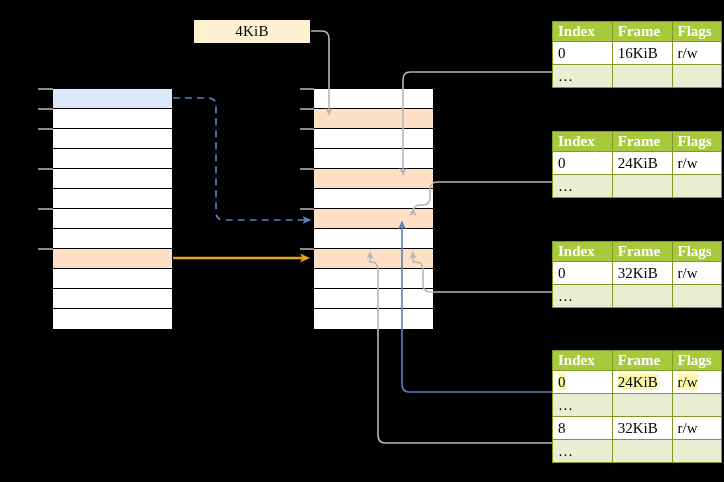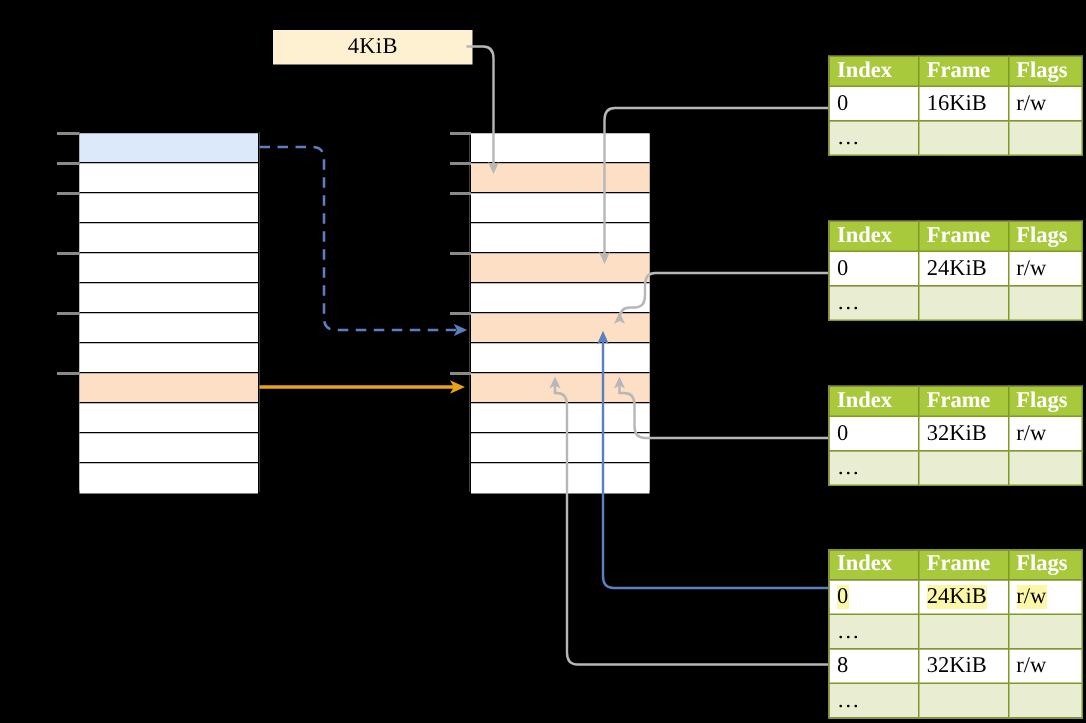--- a/index.html
+++ b/index.html
@@ -15,38 +15,38 @@
   .memrow.orange{background:#fcdfc4;}
 
   .tick{position:absolute;height:1.6px;background:#8a8a8a;}
 
   
   .sizelabel{position:absolute;background:#fdf1d2;color:#000;font-size:15px;
              text-align:center;line-height:23px;letter-spacing:.2px;}
 
   
   .ptable{position:absolute;border-collapse:collapse;table-layout:fixed;
-          font-size:15px;color:#000;background:#a21caf;margin-top:16px;}
+          font-size:15px;color:#000;background:#fdba74;}
   .ptable th{background:#a9c93c;color:#fff;font-weight:bold;font-size:15px;
              text-align:left;padding:1px 5px;border:1.3px solid #7f9a24;
              white-space:nowrap;}
   .ptable td{border:1.3px solid #7f9a24;padding:1px 5px;height:20px;
              vertical-align:middle;white-space:nowrap;background:#fff;}
   .ptable tr.alt td{background:#e9eed3;}
   .ptable td .hl{background:#fdf7a8;}
   .c-index{width:58px;}
   .c-frame{width:58px;}
   .c-flags{width:48px;}
 </style>
 </head>
 <body>
 
 <div id="stage">
 
-  <div class="sizelabel" id="size-label" style="left:182px;top:20px;width:133px;height:23px;">4KiB</div>
+  <div class="sizelabel" id="size-label" style="left:194px;top:20px;width:116px;height:23px;">4KiB</div>
 
   <div class="memtable" id="left-col" style="left:52px;top:88px;width:121px;height:240px;">
       <div class="memrow blue" style="height: 20px;"></div>
       <div class="memrow" style="height: 20px;"></div>
       <div class="memrow" style="height: 20px;"></div>
       <div class="memrow" style="height: 20px;"></div>
       <div class="memrow" style="height: 20px;"></div>
       <div class="memrow" style="height: 20px;"></div>
       <div class="memrow" style="height: 20px;"></div>
       <div class="memrow" style="height: 20px;"></div>

